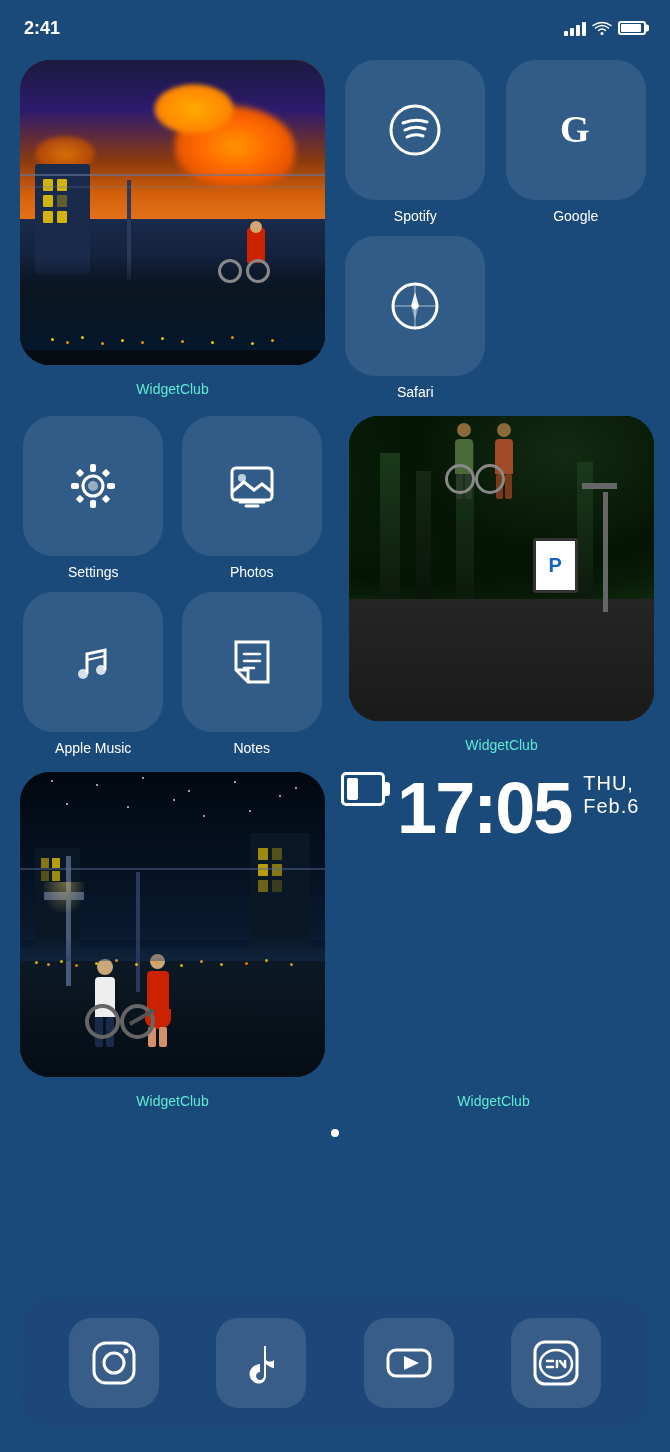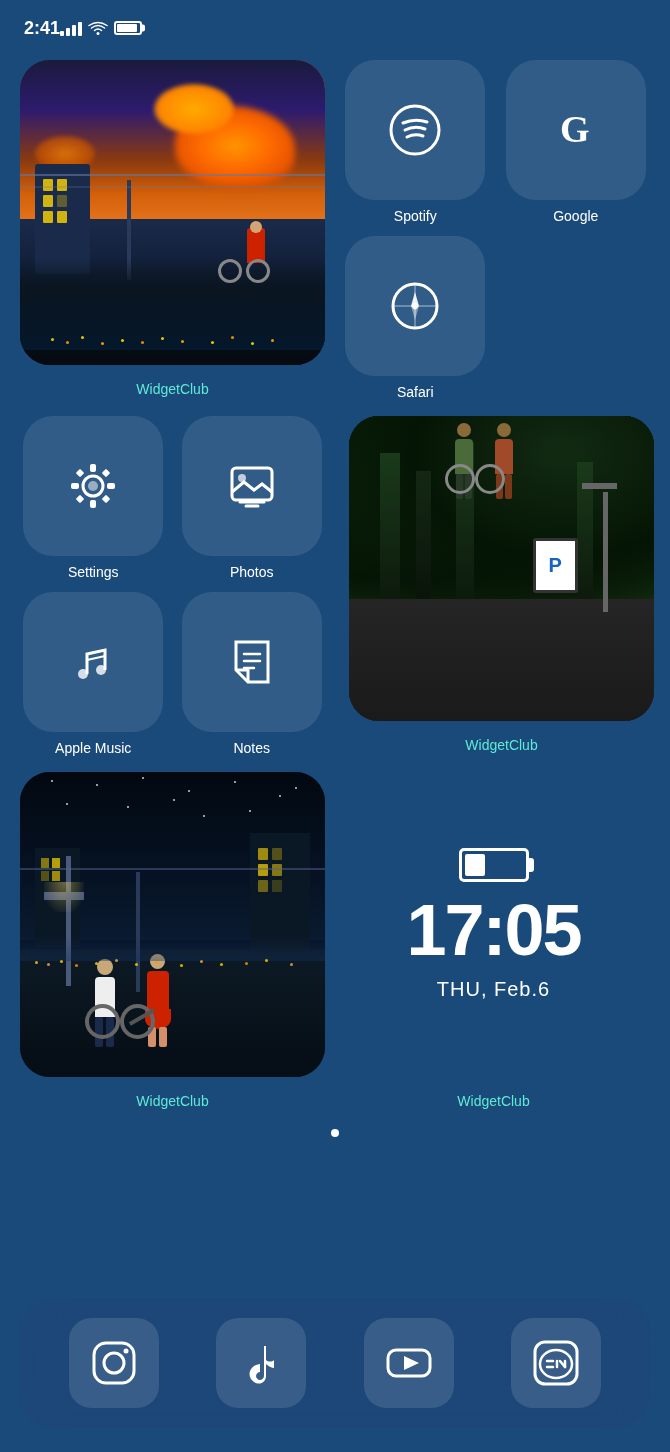--- a/index.html
+++ b/index.html
@@ -10,20 +10,21 @@
       background-color: #1a4a7a;
       font-family: -apple-system, 'SF Pro Display', 'Helvetica Neue', Arial, sans-serif;
       color: #ffffff;
       overflow: hidden;
       position: relative;
     }
 
     
     .status-bar {
       display: flex;
+      justify-content: space-between;
       align-items: center;
       padding: 14px 24px 8px;
       height: 50px;
     }
     .status-time {
       font-size: 18px;
       font-weight: 600;
       color: white;
     }
     .status-icons {
@@ -374,22 +375,22 @@
       background: rgba(80,100,140,0.5);
     }
 
     
     .time-widget {
       width: 305px;
       height: 305px;
       border-radius: 30px;
       background: transparent;
       display: flex;
-      flex-direction: column;
-      align-items: center;
+      flex-direction: row;
+      align-items: flex-start;
       justify-content: center;
       gap: 12px;
     }
     .battery-widget {
       width: 70px;
       height: 34px;
       border: 3px solid white;
       border-radius: 5px;
       position: relative;
       padding: 3px;

